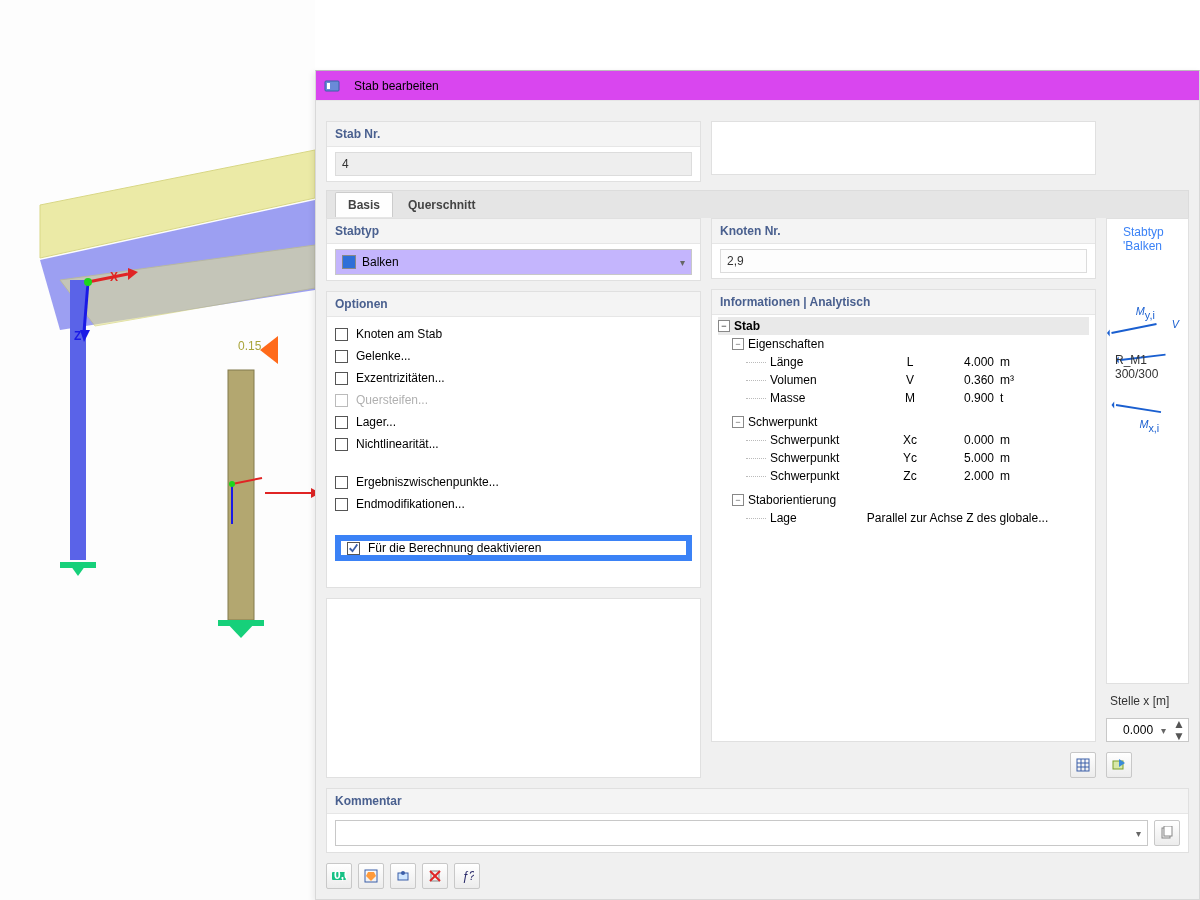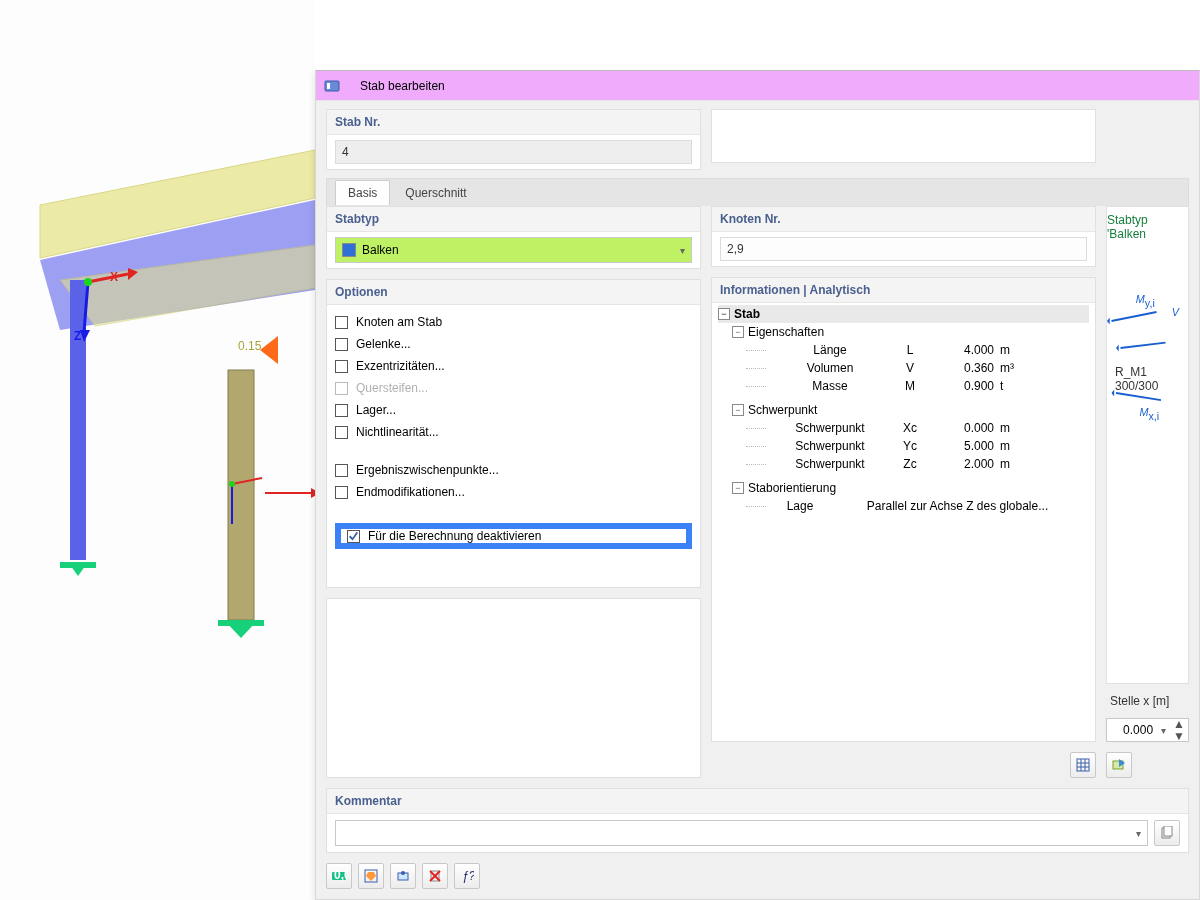--- a/index.html
+++ b/index.html
@@ -1,52 +1,52 @@
 <!DOCTYPE html>
 <html><head>
 <meta charset="utf-8">
 <style>
 * { box-sizing: border-box; margin: 0; padding: 0; font-family: "Segoe UI", Tahoma, sans-serif; font-size: 12px; }
 body { width: 1200px; height: 900px; background: #fff; overflow: hidden; position: relative; }
 .viewport { position: absolute; left: 0; top: 0; width: 315px; height: 900px; background: #fdfdfd; }
 .dialog { position: absolute; left: 315px; top: 70px; width: 885px; height: 830px; background: #f0f0f0; border: 1px solid #d8d8d8; border-top: 1px solid #bcbcbc; box-shadow: -2px 2px 6px rgba(0,0,0,.08); display: flex; flex-direction: column; }
-.titlebar { height: 30px; background: #f0abfc; display: flex; align-items: center; padding: 0 8px; gap: 20px; border-bottom: 1px solid #e6e6e6; }
+.titlebar { height: 30px; background: #d946ef; display: flex; align-items: center; padding: 0 8px; gap: 14px; border-bottom: 1px solid #e6e6e6; }
 .titlebar-icon { width: 16px; height: 16px; display: inline-flex; }
-.content-row { display: flex; gap: 10px; padding: 8px 10px 0 10px; }
+.content-row { display: flex; gap: 10px; padding: 20px 10px 0 10px; }
 .panel, .subpanel { background: #fff; border: 1px solid #e0e0e0; }
 .panel { display: flex; flex-direction: column; }
 .section-head { background: #f4f4f4; border-bottom: 1px solid #e6e6e6; color: #4a608f; font-weight: bold; padding: 5px 8px; }
 .section-body { padding: 5px 8px; }
 .field-input { background: #eeeeee; border: 1px solid #dcdcdc; padding: 4px 6px; height: 24px; font-size: 12px; color: #333; }
 .field-input.light { background: #fdfdfd; }
-.tabs { display: flex; align-items: center; gap: 2px; height: 28px; padding: 0 8px; background: #e5e5e5; margin: 8px 10px 0 10px; border: 1px solid #dcdcdc; border-bottom: none; }
+.tabs { display: flex; align-items: center; gap: 2px; height: 28px; padding: 0 8px; background: #e5e5e5; margin: 8px 10px 0 10px; border: 1px solid #dcdcdc; border-bottom: none; font-weight: bold; }
 .tab { padding: 5px 12px; border: 1px solid transparent; border-bottom: none; font-size: 12px; color: #444; }
 .tab.active { background: #fefefe; border-color: #ccc; border-radius: 2px 2px 0 0; }
 .main-cols { display: flex; gap: 10px; padding: 0 10px 10px 10px; flex: 1; }
 .col { display: flex; flex-direction: column; gap: 10px; }
 .colA { width: 375px; }
 .colB { width: 385px; }
 .colC { flex: 1; }
-.dropdown { display: flex; align-items: center; gap: 6px; border: 1px solid #c8c8c8; background: #bef264; height: 26px; padding: 0 6px; }
+.dropdown { display: flex; align-items: center; gap: 6px; border: 1px solid #c8c8c8; background: #c4b5fd; height: 26px; padding: 0 6px; }
 .dd-swatch { width: 14px; height: 14px; background: #2f6fd8; border: 1px solid #888; }
 .dd-arrow { margin-left: auto; color: #666; font-size: 10px; }
 .opt-list { display: flex; flex-direction: column; gap: 8px; padding: 10px 8px; }
 .check-row { display: flex; align-items: center; gap: 8px; }
 .chk { width: 13px; height: 13px; border: 1px solid #555; background: #fff; display: inline-flex; align-items: center; justify-content: center; flex-shrink: 0; }
 .chk.checked::after { content: ""; width: 9px; height: 9px; background: #3a5ea8; clip-path: polygon(14% 44%, 0 62%, 40% 100%, 100% 18%, 84% 4%, 40% 70%); }
 .chk.disabled { border-color: #bbb; }
 .opt-disabled { color: #b0b0b0; }
 .opt-sep { height: 8px; }
 .highlight-box { border: 6px solid #3b82f6; padding: 0 6px; display: inline-flex; align-items: center; gap: 8px; }
 .info-tree { font-size: 12px; }
 .tree-row { display: flex; align-items: center; height: 18px; }
 .tree-exp { width: 12px; height: 12px; border: 1px solid #888; display: inline-flex; align-items: center; justify-content: center; font-size: 9px; line-height: 1; margin-right: 4px; flex-shrink: 0; background: #fff; color: #666; }
 .tree-indent { display: inline-block; width: 14px; }
 .tree-dots { display: inline-block; width: 20px; border-bottom: 1px dotted #bbb; margin-right: 4px; }
-.tree-label { flex: 0 0 auto; text-align: center; }
+.tree-label { flex: 0 0 auto; }
 .tree-sym { width: 40px; text-align: center; }
 .tree-val { width: 70px; text-align: right; padding-right: 6px; }
 .tree-unit { width: 40px; }
 .tree-head { background: #e9e9e9; font-weight: 600; }
 .comment-row { display: flex; gap: 6px; align-items: center; padding: 6px 8px; }
 .combo { flex: 1; height: 26px; border: 1px solid #c8c8c8; background: #fff; display: flex; align-items: center; }
 .combo .dd-arrow { padding-right: 6px; }
 .btn-icon { width: 26px; height: 26px; border: 1px solid #c8c8c8; background: linear-gradient(#fff,#ececec); display: inline-flex; align-items: center; justify-content: center; border-radius: 2px; cursor: pointer; }
 .footer-btns { display: flex; gap: 6px; padding: 6px 10px 10px 10px; align-items: center; }
 .arrow-callout { position: absolute; left: 265px; top: 487px; width: 55px; height: 12px; }
@@ -289,35 +289,35 @@
               <line x1="1" y1="9" x2="13" y2="9" stroke="#3a5ea8"></line>
               <line x1="5" y1="1" x2="5" y2="13" stroke="#3a5ea8"></line>
               <line x1="9" y1="1" x2="9" y2="13" stroke="#3a5ea8"></line>
             </svg>
         </span>
       </div>
     </div>
 
     <div class="col colC">
       <div class="panel" style="flex:1;position:relative;overflow:hidden">
-        <div style="padding:6px 0;color:#15803d">Stabtyp 'Balken</div>
+        <div style="padding:6px 16px;color:#3b82f6">Stabtyp 'Balken</div>
         <svg width="100%" height="220" viewBox="0 0 90 220">
           <line x1="5" y1="70" x2="55" y2="60" stroke="#1a5fd0" stroke-width="2"></line>
             <polygon points="3,66 0,70 3,74" fill="#1a5fd0"></polygon>
           <line x1="15" y1="100" x2="65" y2="94" stroke="#1a5fd0" stroke-width="2"></line>
             <polygon points="13,96 10,100 13,104" fill="#1a5fd0"></polygon>
           <line x1="10" y1="150" x2="60" y2="158" stroke="#1a5fd0" stroke-width="2"></line>
             <polygon points="8,146 5,150 8,154" fill="#1a5fd0"></polygon>
           <text x="32" y="50" fill="#1a5fd0" font-style="italic">M</text>
             <text x="42" y="54" fill="#1a5fd0" font-size="9">y,i</text>
           <text x="72" y="64" fill="#1a5fd0" font-style="italic">V</text>
           <text x="36" y="176" fill="#1a5fd0" font-style="italic">M</text>
             <text x="46" y="180" fill="#1a5fd0" font-size="9">x,i</text>
         </svg>
-        <div style="position:absolute;bottom:290px;left:8px;color:#333">R_M1 300/300</div>
+        <div style="position:absolute;bottom:302px;left:8px;color:#333">R_M1 300/300</div>
       </div>
       <div style="color:#333;padding-left:4px">Stelle x [m]</div>
       <div style="display:flex;gap:6px;align-items:center">
         <div class="spinner-box" style="flex:1">
           <span class="val">0.000</span>
           <span class="dd-arrow" style="padding:0 4px">▾</span>
           <span class="spinner-arrows">
               <span>▲</span>
               <span>▼</span>
             </span>

